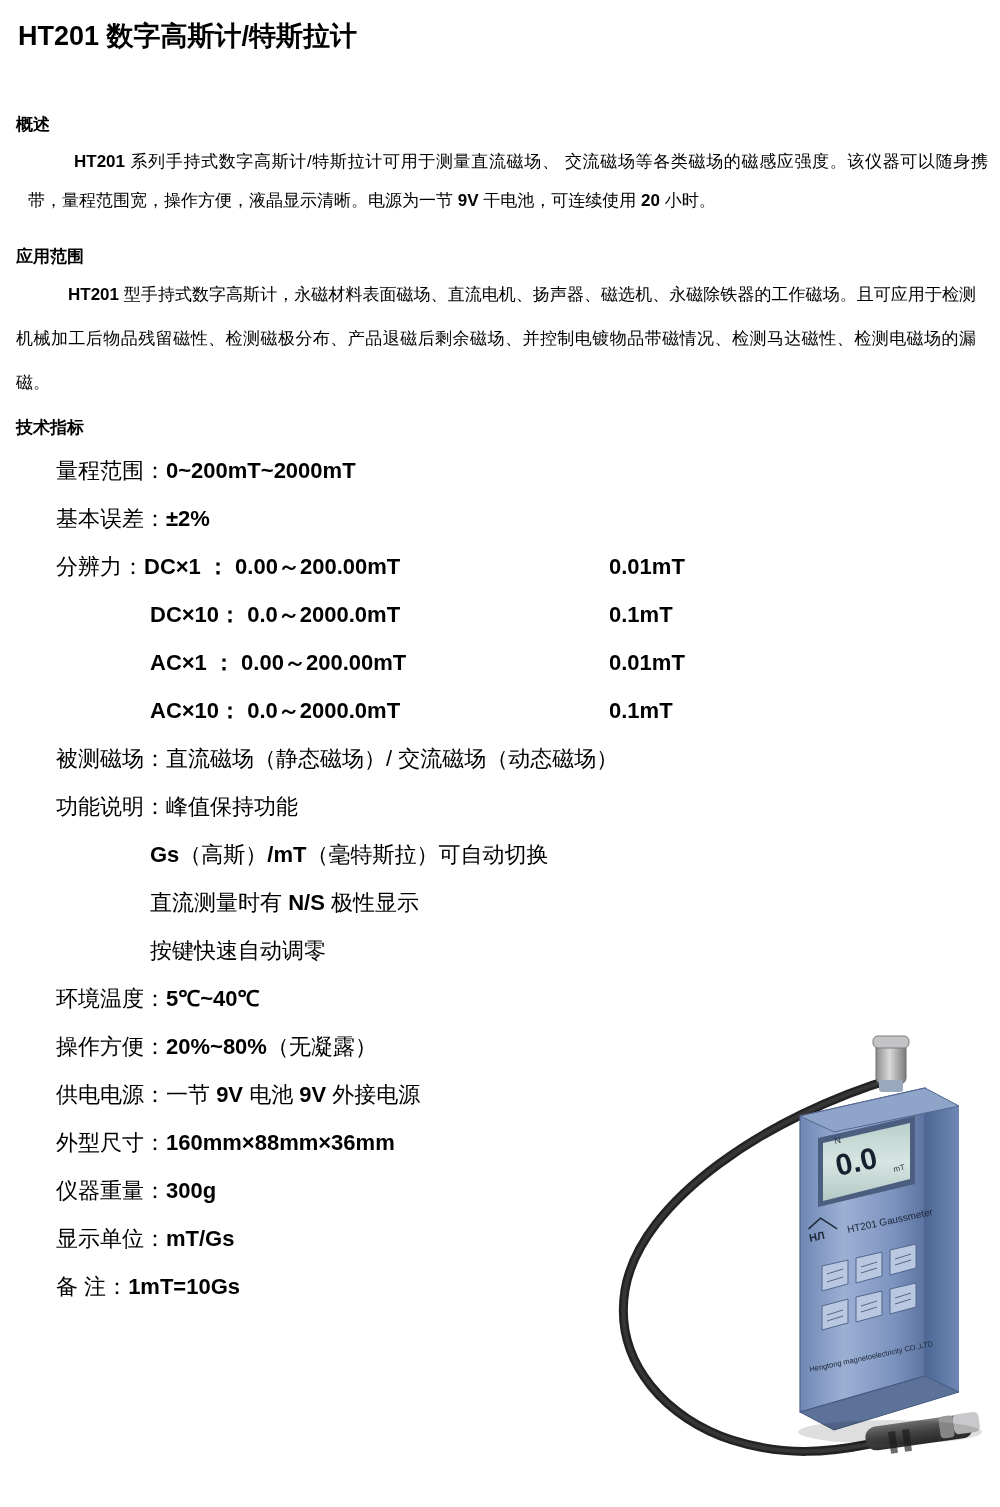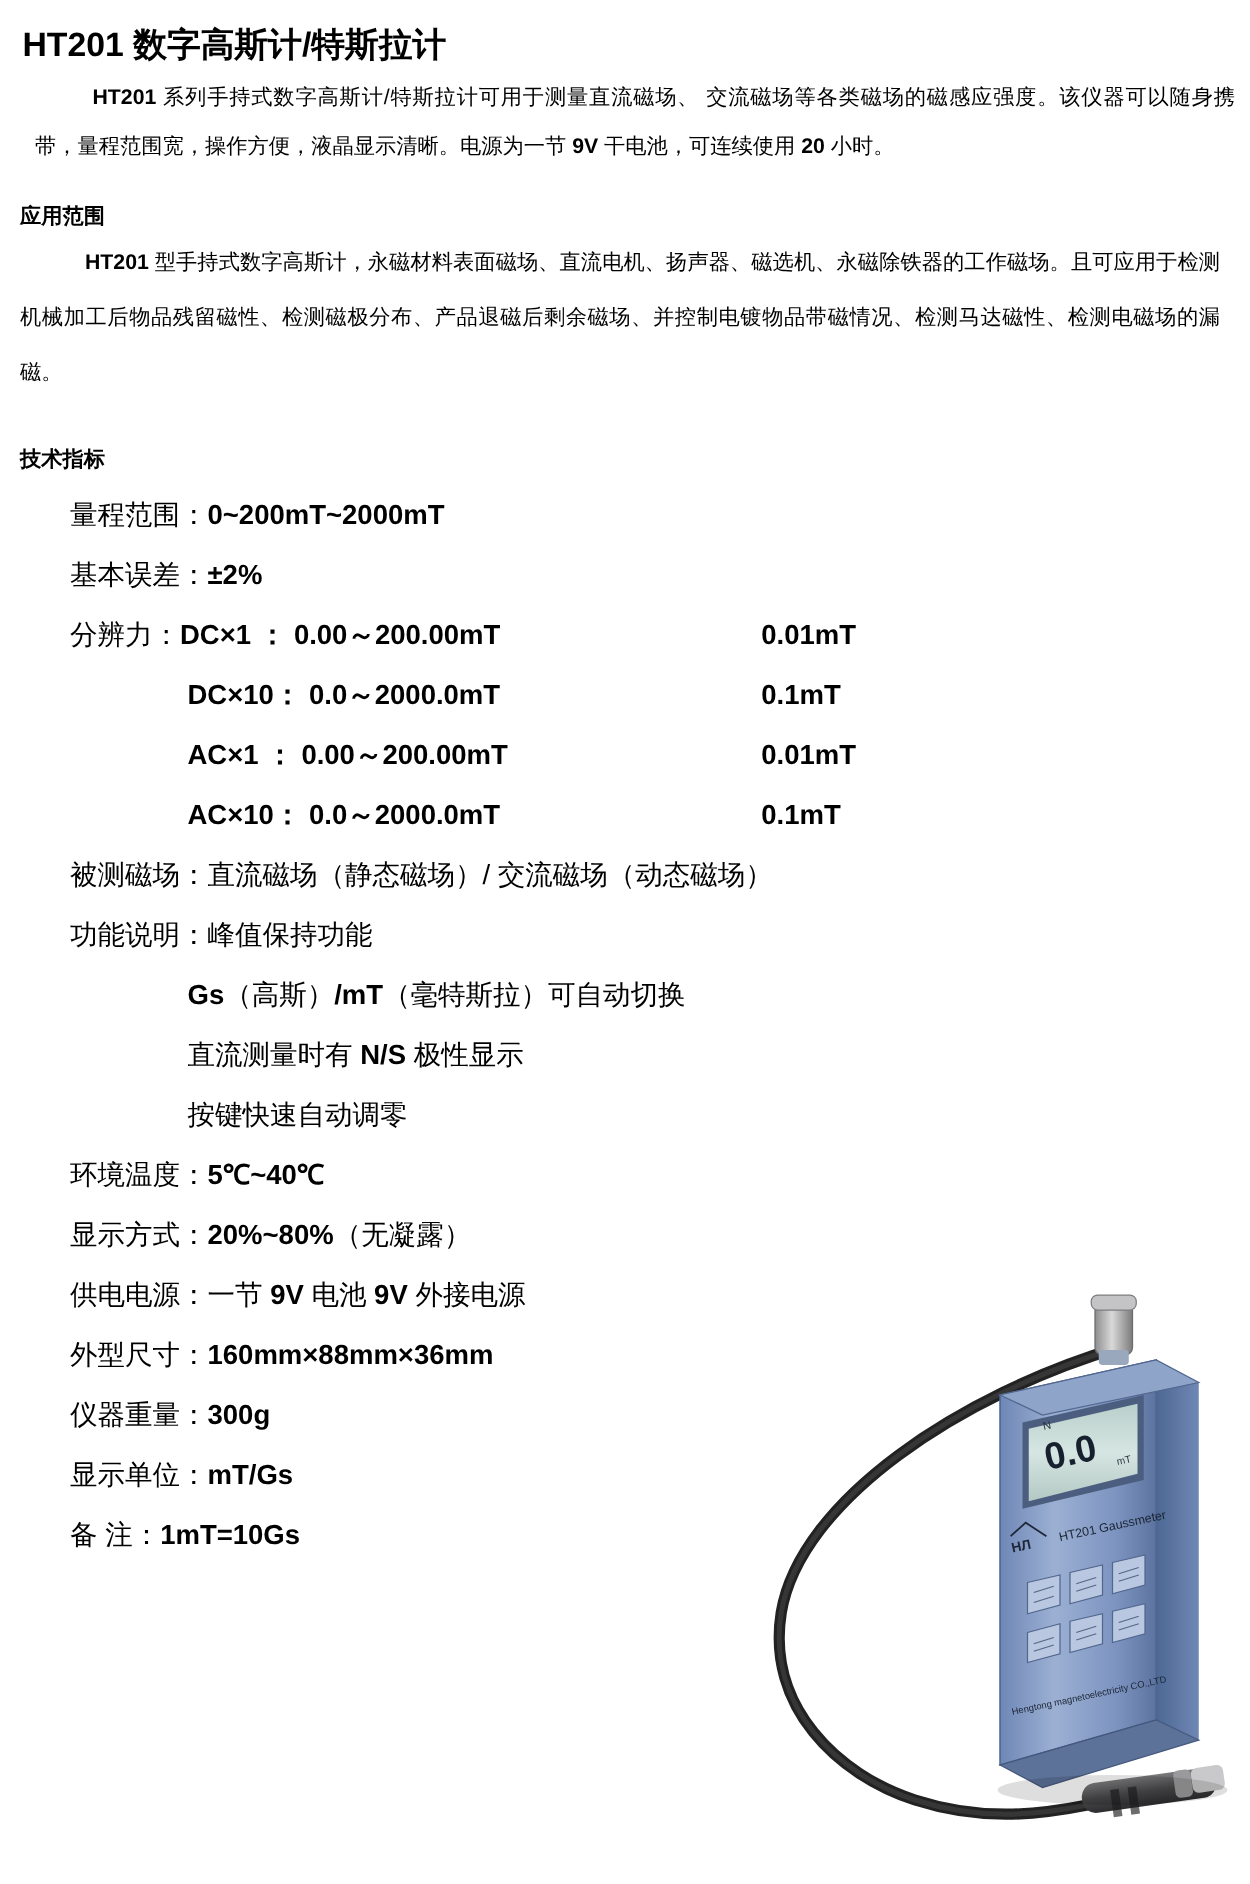--- a/index.html
+++ b/index.html
@@ -31,21 +31,21 @@
 
   
   .section-head {
     font-size: 17px;
     font-weight: bold;
     margin: 0 0 0 2px;
     line-height: 1.3;
   }
   .sec1 { margin-top: 62px; }
   .sec2 { margin-top: 26px; }
-  .sec3 { margin-top: 37px; }
+  .sec3 { margin-top: 12px; }
 
   
   .para {
     font-size: 17px;
     line-height: 39px;
     margin: 6px 0 0 14px;
     text-align: justify;
     width: 960px;
   }
   .para.indent { text-indent: 46px; }
@@ -92,20 +92,21 @@
 </style>
 </head>
 <body>
 
 <div class="page">
 
   <div class="doc-title">
     <span class="model">HT201</span><span> 数字高斯计/特斯拉计</span>
   </div>
 
+  <div class="section-head sec1">概述</div>
   <div class="para indent">
     <b>HT201</b><span> 系列手持式数字高斯计/特斯拉计可用于测量直流磁场、 交流磁场等各类磁场的磁感应强度。该仪器可以随身携带，量程范围宽，操作方便，液晶显示清晰。电源为一节 </span><b>9V</b><span> 干电池，可连续使用 </span><b>20</b><span> 小时。</span>
   </div>
 
   <div class="section-head sec2">应用范围</div>
   <div class="para2 indent">
     <b>HT201</b><span> 型手持式数字高斯计，永磁材料表面磁场、直流电机、扬声器、磁选机、永磁除铁器的工作磁场。且可应用于检测机械加工后物品残留磁性、检测磁极分布、产品退磁后剩余磁场、并控制电镀物品带磁情况、检测马达磁性、检测电磁场的漏磁。</span>
   </div>
 
   <div class="section-head sec3">技术指标</div>
@@ -151,21 +152,21 @@
     </div>
     <div class="spec-row spec-indent-2">
       <span>按键快速自动调零</span>
     </div>
 
     <div class="spec-row">
       <span class="spec-label">环境温度：</span><span class="spec-val">5℃~40℃</span>
     </div>
 
     <div class="spec-row">
-      <span class="spec-label">显示方式：</span><span class="spec-val">20%~80%</span><span>（无凝露）</span>
+      <span class="spec-label">操作方便：</span><span class="spec-val">20%~80%</span><span>（无凝露）</span>
     </div>
 
     <div class="spec-row">
       <span class="spec-label">供电电源：</span><span>一节 </span><b>9V</b><span> 电池    </span><b>9V</b><span> 外接电源</span>
     </div>
 
     <div class="spec-row">
       <span class="spec-label">外型尺寸：</span><span class="spec-val">160mm×88mm×36mm</span>
     </div>
 

